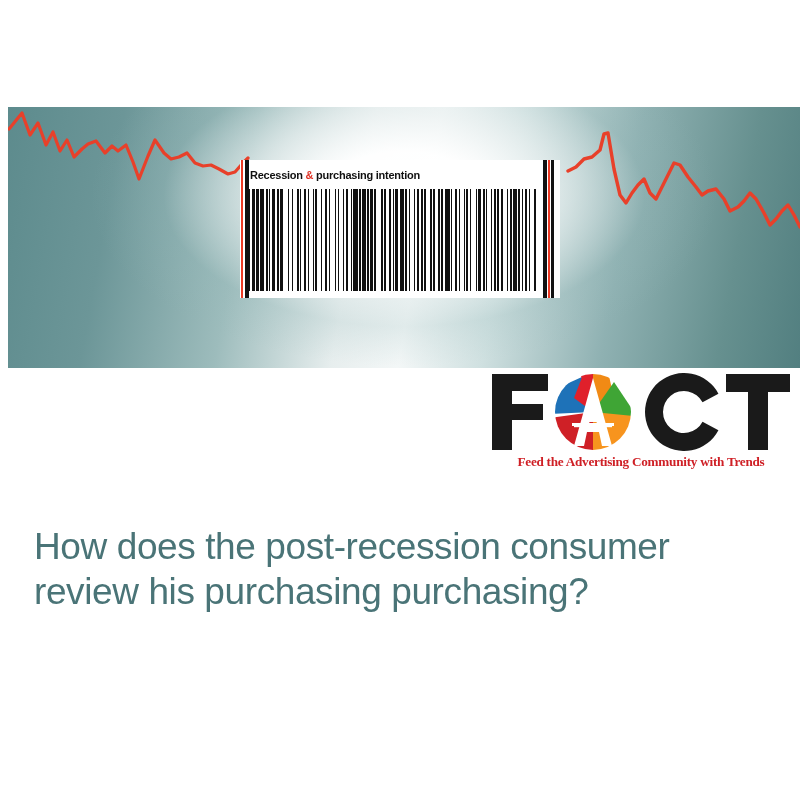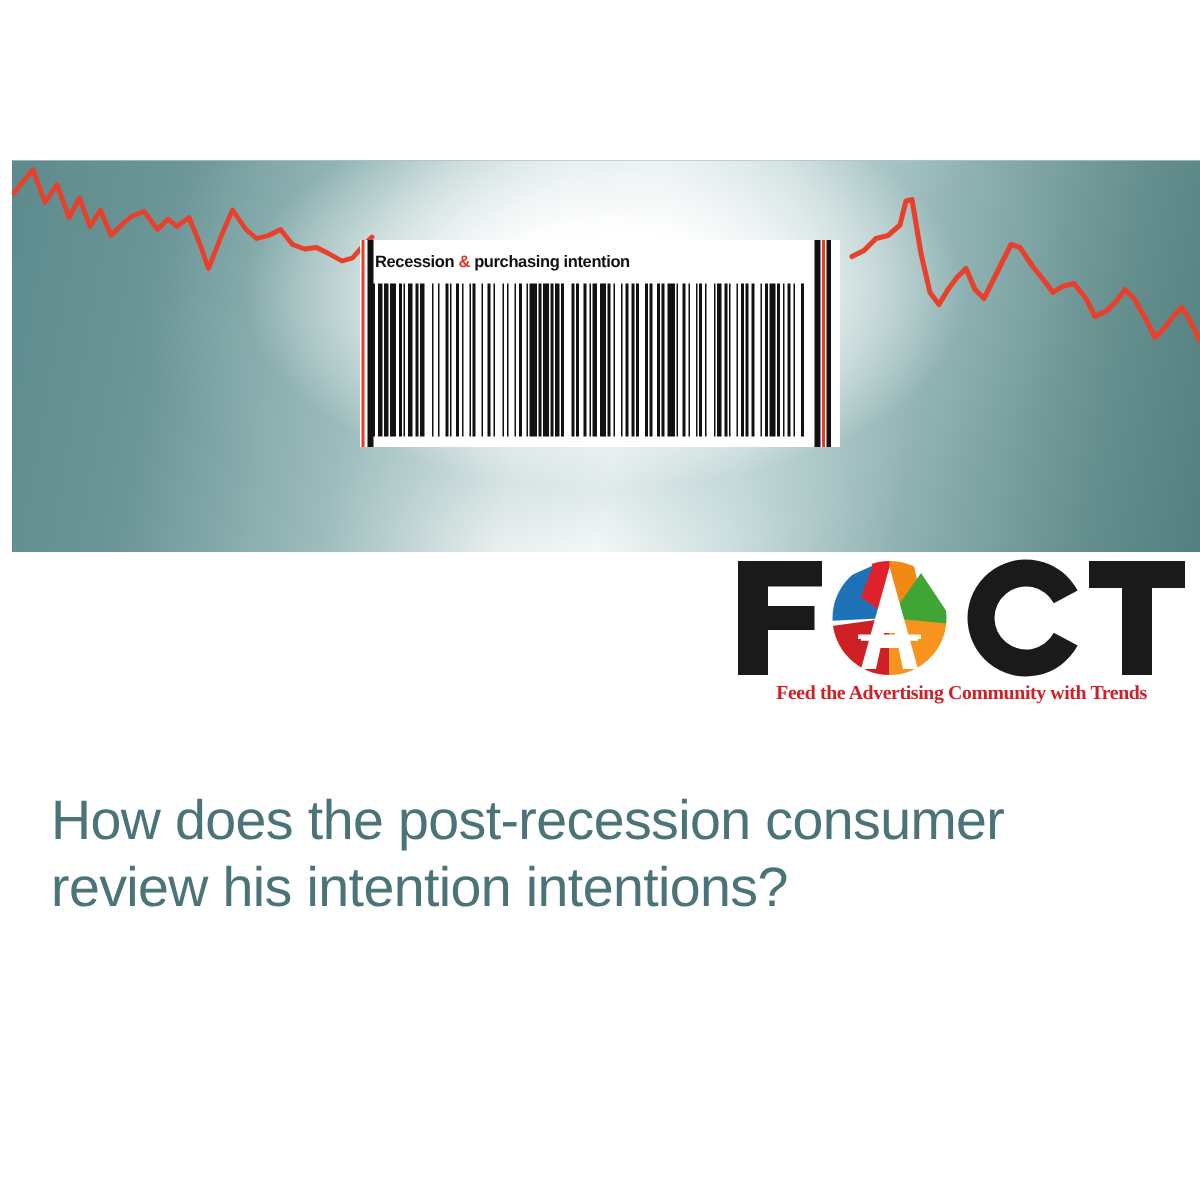--- a/index.html
+++ b/index.html
@@ -319,16 +319,16 @@
       <g>
         <path d="M238,6 L302,6 L302,24 L280,24 L280,82 L260,82 L260,24 L238,24 Z" fill="#1a1a1a"></path>
       </g>
     </svg>
 
     <div id="fact-tagline">Feed the Advertising Community with Trends</div>
   </div>
 
   <div id="title-block">
     <h1 id="slide-title">How does the post-recession consumer
-review his intention intentions?</h1>
+review his purchasing purchasing?</h1>
   </div>
 
 </div>
 
 </body></html>

